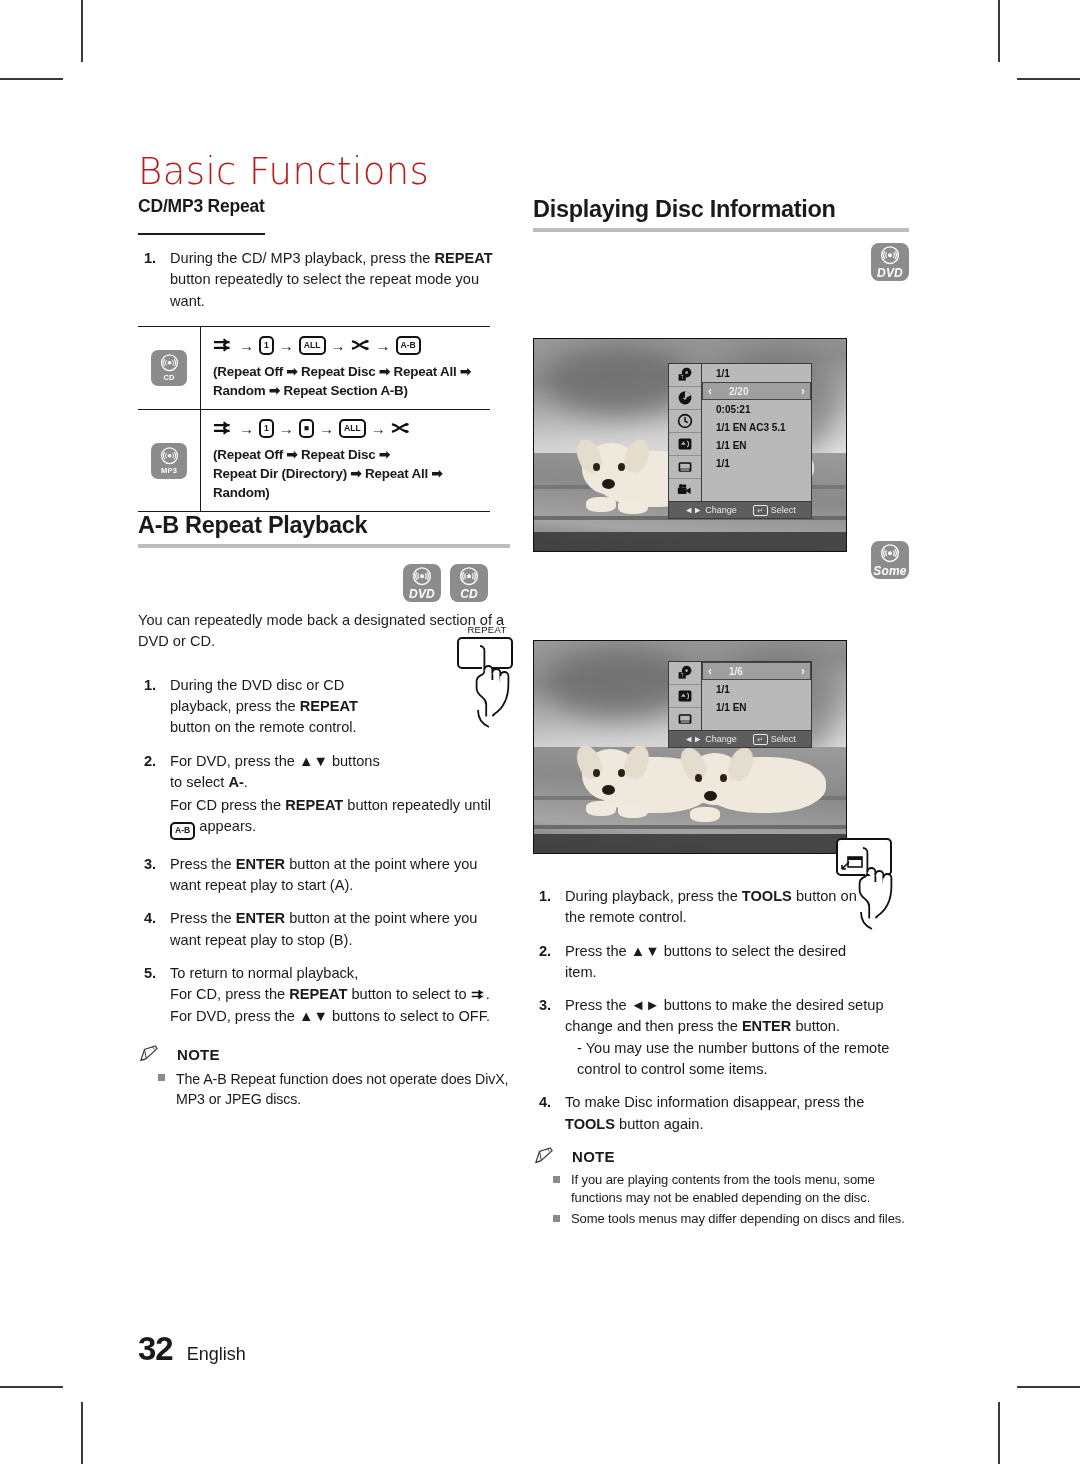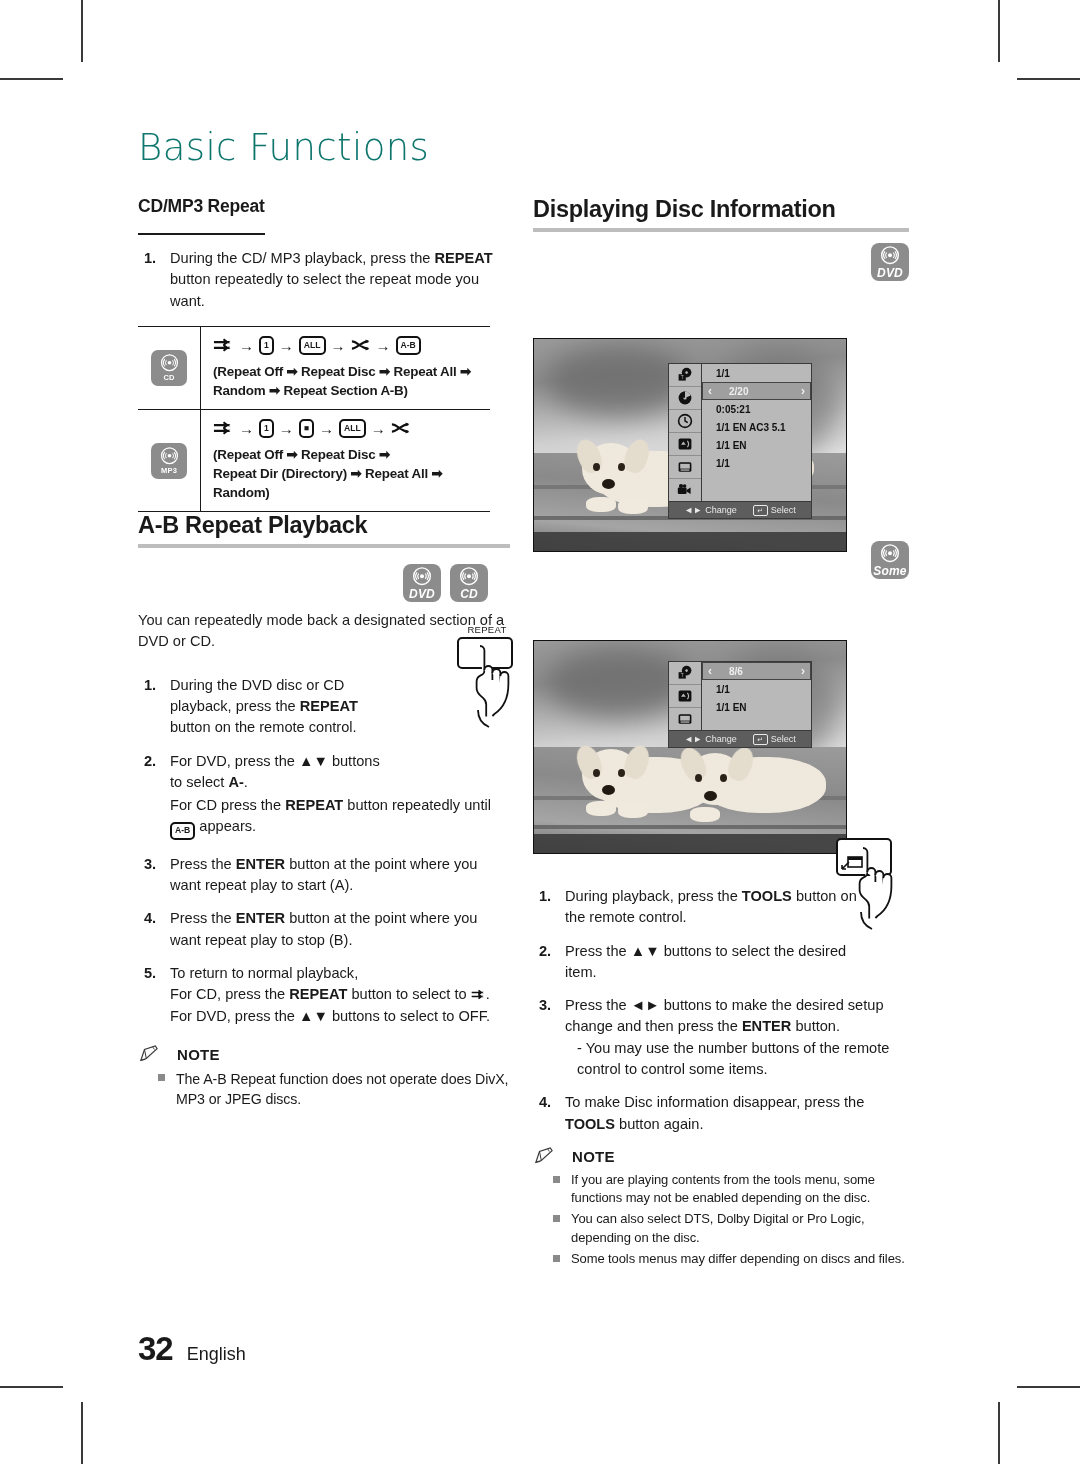--- a/index.html
+++ b/index.html
@@ -11,22 +11,22 @@
   .cm-tl-v{left:81px;top:0;width:2px;height:62px;}
   .cm-tl-h{left:0;top:78px;width:63px;height:2px;}
   .cm-tr-v{left:998px;top:0;width:2px;height:62px;}
   .cm-tr-h{left:1017px;top:78px;width:63px;height:2px;}
   .cm-bl-v{left:81px;top:1402px;width:2px;height:62px;}
   .cm-bl-h{left:0;top:1386px;width:63px;height:2px;}
   .cm-br-v{left:998px;top:1402px;width:2px;height:62px;}
   .cm-br-h{left:1017px;top:1386px;width:63px;height:2px;}
 
   
-  .page-title{position:absolute;left:138px;top:126px;font-size:37px;
-       font-weight:300;letter-spacing:.4px;color:#0f766e;
+  .page-title{position:absolute;left:138px;top:150px;font-size:37px;
+       font-weight:300;letter-spacing:.4px;color:#b91c1c;
        font-family:"DejaVu Sans",sans-serif;}
 
   .col-left{position:absolute;left:138px;top:196px;width:372px;}
   .col-right{position:absolute;left:533px;top:196px;width:376px;}
 
   
   .h-sub{font-size:17.5px;font-weight:bold;letter-spacing:-.2px;
        padding-bottom:16px;border-bottom:2.5px solid #1a1a1a;display:inline-block;}
   .h-major{font-size:23.5px;font-weight:bold;letter-spacing:-.3px;margin:0;}
   .h-major-rule{height:4px;background:#bdbdbd;margin-top:5px;}
@@ -516,21 +516,21 @@
             <svg width="16" height="16" viewBox="0 0 20 20">
                 <rect x="2" y="4" width="16" height="12" rx="2" fill="#111"></rect>
                 <rect x="4" y="6" width="12" height="6" fill="#b9b9b9"></rect>
                 <rect x="4.5" y="13" width="11" height="1.6" fill="#b9b9b9"></rect>
               </svg>
           </div>
         </div>
         <div class="osd-vals">
           <div class="osd-v sel">
               <span class="lt">‹</span>
-              <span>8/6</span>
+              <span>1/6</span>
               <span class="gt">›</span>
             </div>
           <div class="osd-v">
               <span>1/1</span>
             </div>
           <div class="osd-v">
               <span>1/1 EN</span>
             </div>
         </div>
       </div>
@@ -589,21 +589,20 @@
     <svg width="22" height="18" viewBox="0 0 24 20">
       <path d="M3 17 L7 5 L19 1 L21 4 L9 15 Z" fill="#fff" stroke="#3a3a3a" stroke-width="1.3"></path>
       <path d="M7 5 L9 15" fill="none" stroke="#3a3a3a" stroke-width="1.1"></path>
       <path d="M3 17 L8 16" fill="none" stroke="#3a3a3a" stroke-width="1.1"></path>
       <path d="M16 2 L18 5" fill="none" stroke="#3a3a3a" stroke-width="1"></path>
     </svg>
     <span class="t">NOTE</span>
   </div>
   <ul class="notes">
     <li>If you are playing contents from the tools menu, some functions may not be enabled depending on the disc.</li>
-    <li>You can also select DTS, Dolby Digital or Pro Logic, depending on the disc.</li>
     <li>Some tools menus may differ depending on discs and files.</li>
   </ul>
 </div>
 
 <div class="footer">
   <span class="pg">32</span>
   <span class="lang">English</span>
 </div>
 
 </body></html>

